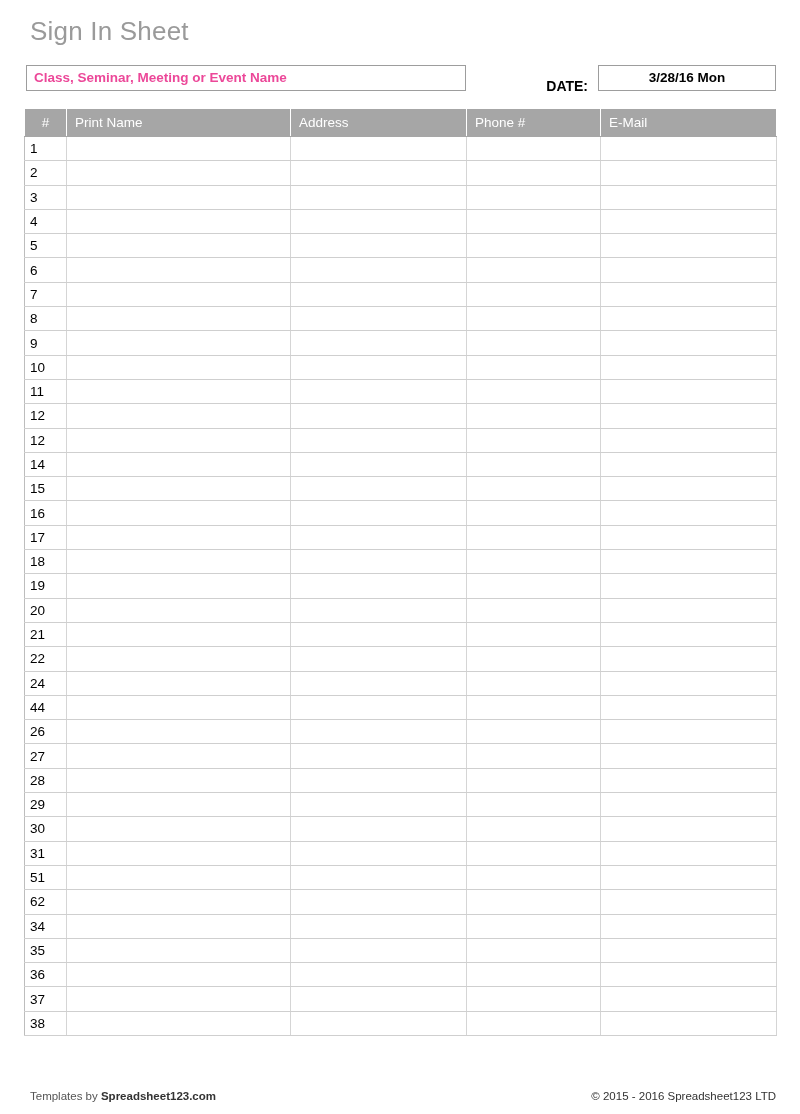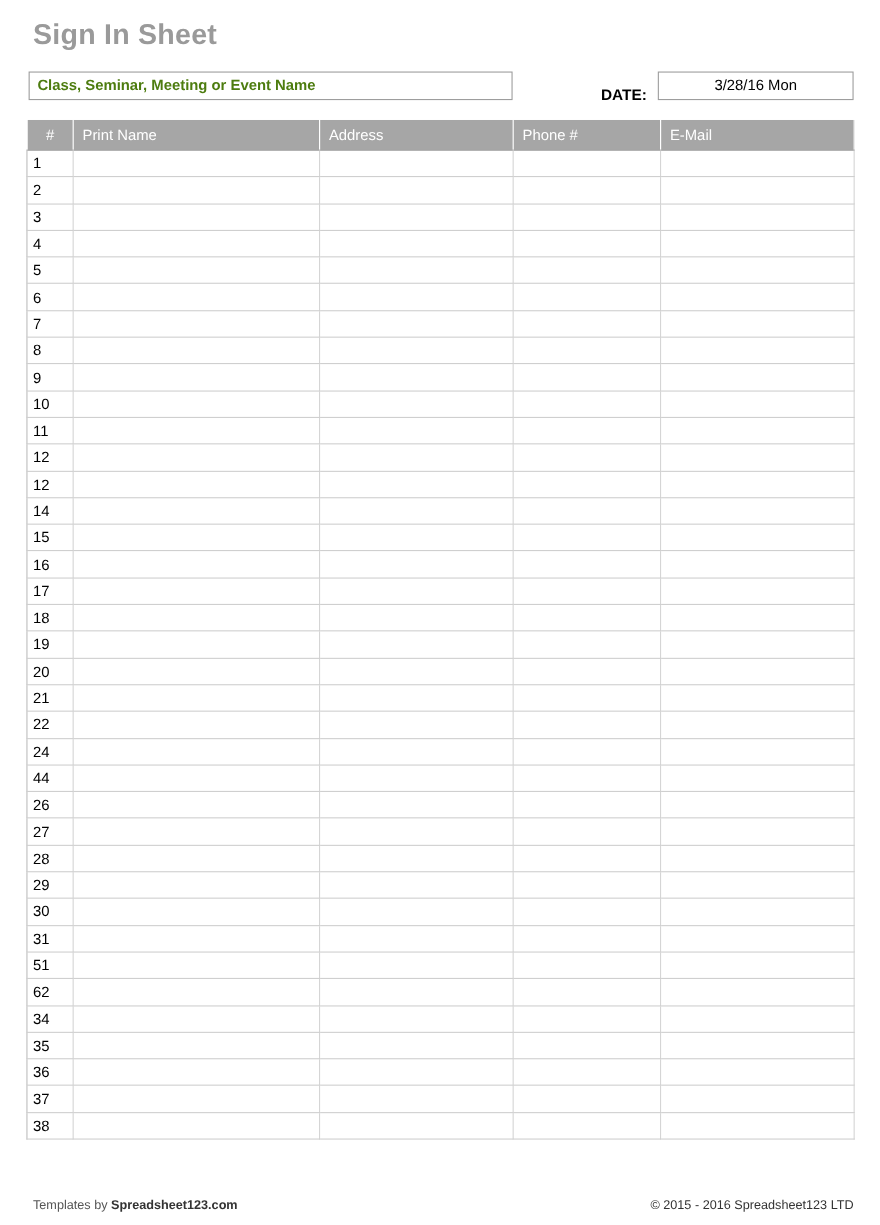--- a/index.html
+++ b/index.html
@@ -18,21 +18,21 @@
   .page {
     width: 800px;
     height: 1114px;
     box-sizing: border-box;
     padding: 0 24px;
     position: relative;
   }
   .title {
     font-size: 26px;
     color: #9a9a9a;
-    font-weight: 700;
+    font-weight: 400;
     padding-top: 16px;
     padding-left: 6px;
     letter-spacing: 0.2px;
   }
   .meta-row {
     display: flex;
     align-items: center;
     margin-top: 14px;
     padding-left: 2px;
   }
@@ -40,42 +40,42 @@
     width: 440px;
     height: 26px;
     border: 1px solid #9d9d9d;
     box-sizing: border-box;
     display: flex;
     align-items: center;
     padding-left: 7px;
     font-size: 13.5px;
     font-weight: bold;
     background: #ffffff;
-    color: #4d7c0f;
+    color: #ec4899;
   }
   .spacer {
     flex: 1;
   }
   .date-label {
     font-size: 14px;
     font-weight: bold;
     margin-right: 10px;
     white-space: nowrap;
     margin-top: 17px;
   }
   .date-box {
     width: 178px;
     height: 26px;
     border: 1px solid #9d9d9d;
     box-sizing: border-box;
     display: flex;
     align-items: center;
     justify-content: center;
     font-size: 13.5px;
-    font-weight: normal;
+    font-weight: bold;
     background: #ffffff;
   }
   table.sheet {
     margin-top: 14px;
     border-collapse: collapse;
     width: 752px;
     table-layout: fixed;
   }
   table.sheet th {
     background: #a6a6a6;

